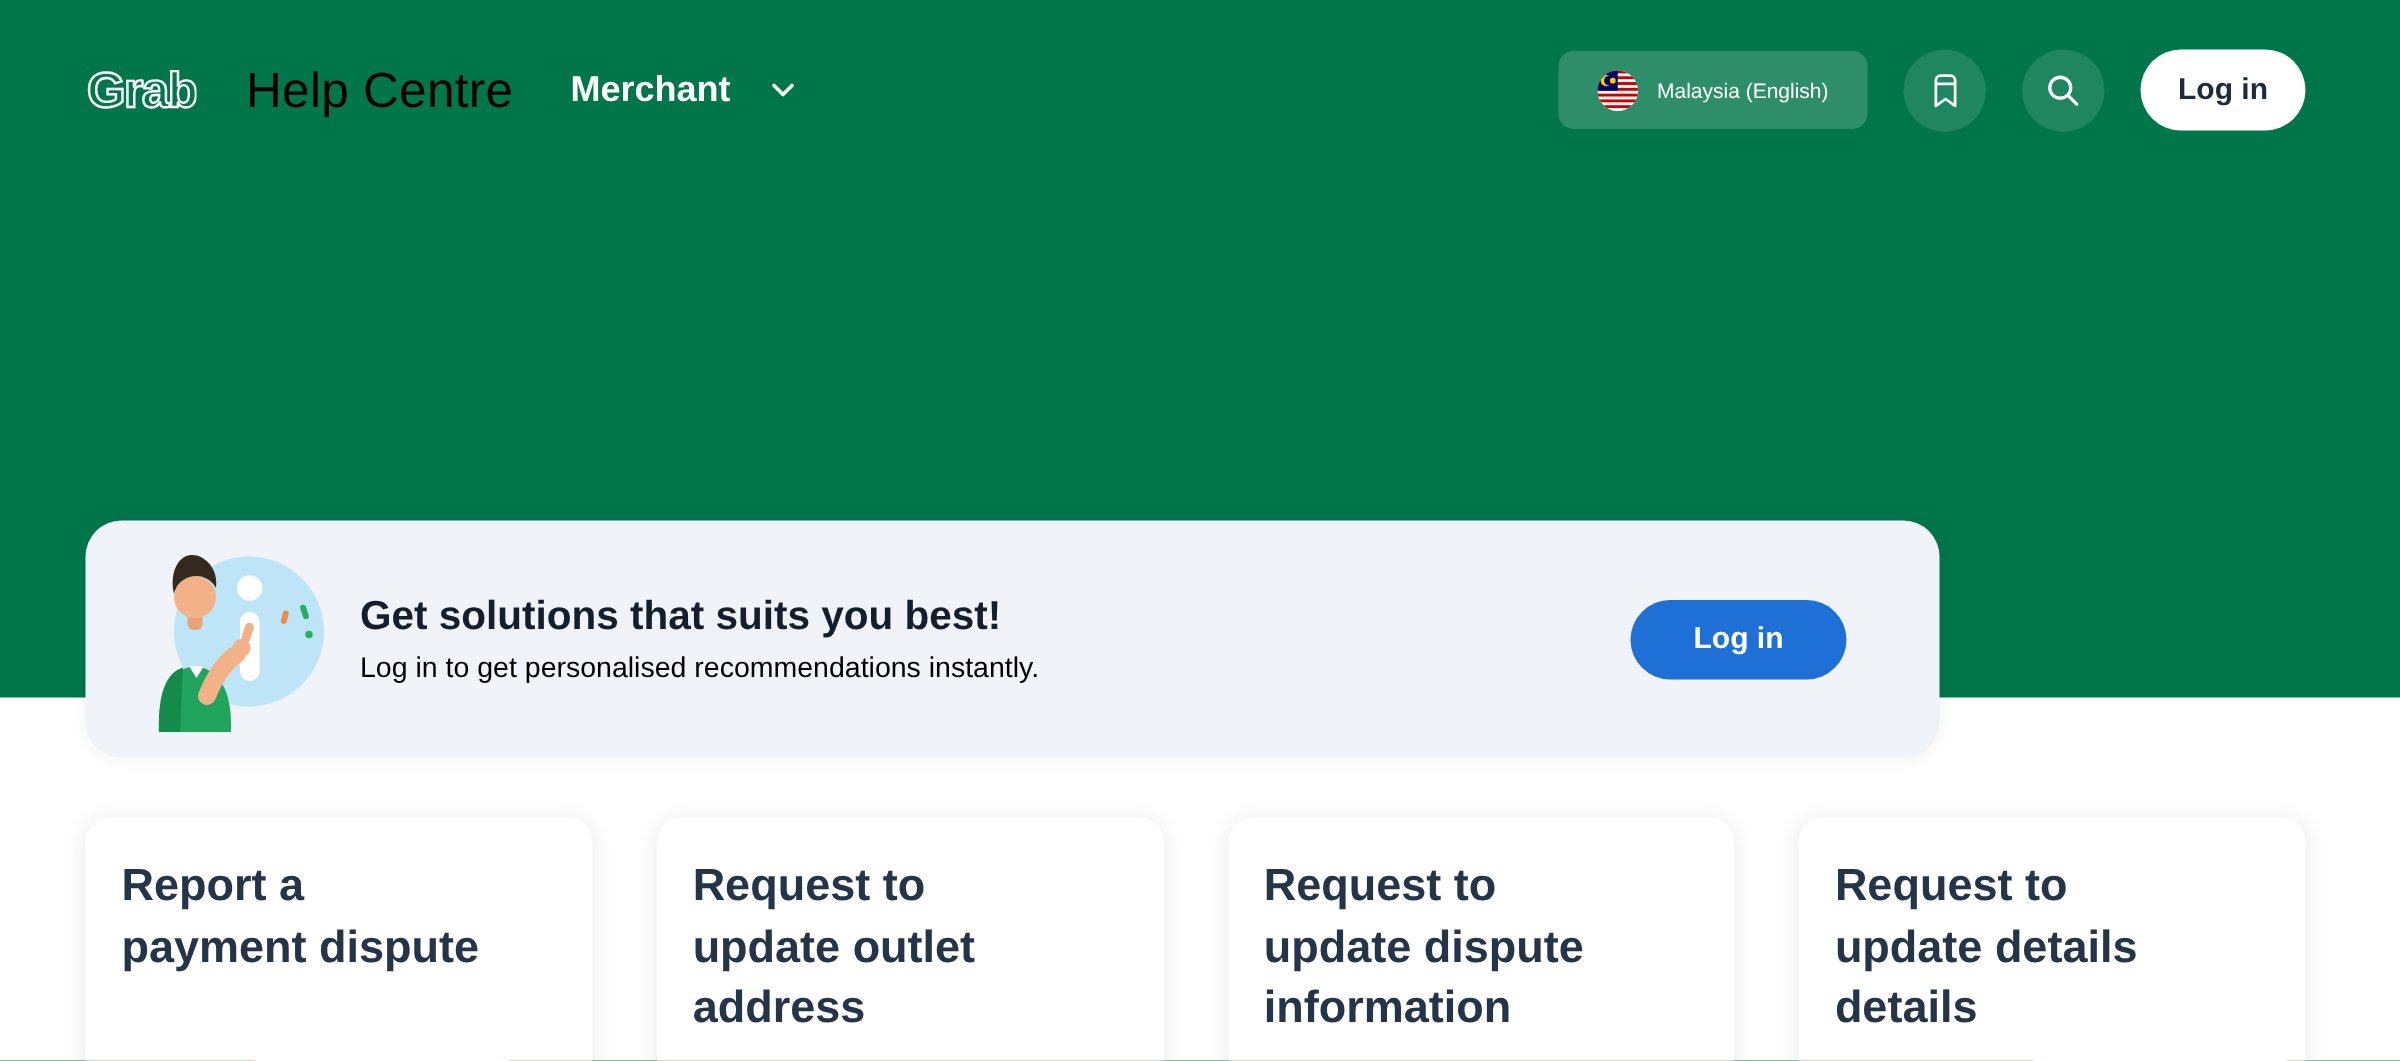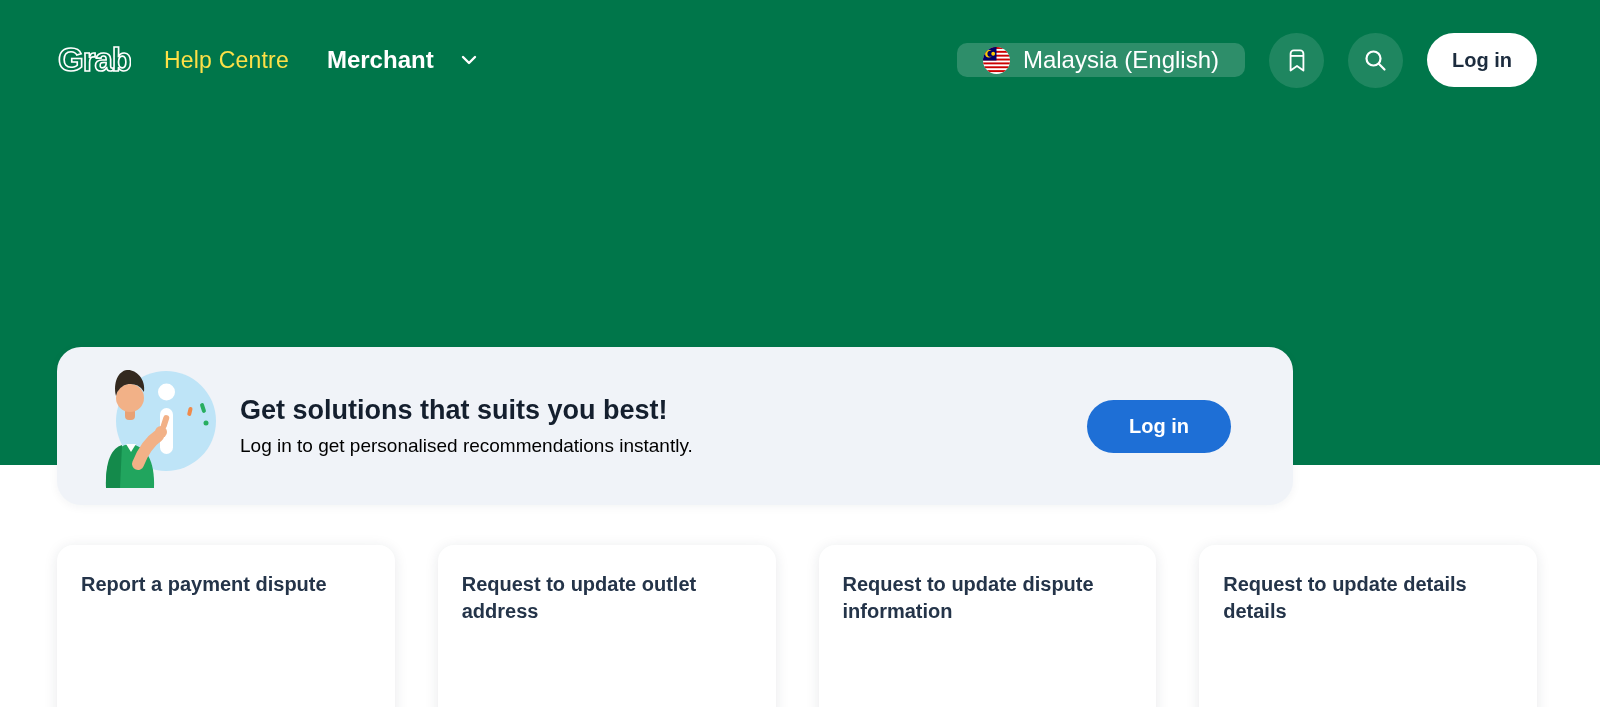--- a/index.html
+++ b/index.html
@@ -18,34 +18,34 @@
   .content { width: 1480px; margin-left: 57px; }
 
   
   .header-bar {
     display: flex; align-items: center;
     padding-top: 32px; height: 88px;
   }
   .brand { display: flex; align-items: center; cursor: pointer; gap: 24px; }
   .logo-svg { display: block; }
   .brand-name {
-    color: #fde047; font-size: 23px; font-weight: 500;
+    color: #000000; font-size: 33px; font-weight: 500;
     margin-left: 9px; letter-spacing: 0.2px; white-space: nowrap; text-align: right;
   }
   .merchant {
     display: flex; align-items: center; gap: 27px;
     margin-left: 38px; cursor: pointer;
     color: #fff; font-size: 24px; font-weight: 700; white-space: nowrap;
   }
   .header-right { margin-left: auto; display: flex; align-items: center; gap: 24px; }
   .lang-pill {
-    height: 34px; padding: 0 26px; border-radius: 10px;
+    height: 52px; padding: 0 26px; border-radius: 10px;
     background: rgba(255,255,255,0.18);
     display: flex; align-items: center; gap: 13px;
-    color: #fff; font-size: 24px; cursor: pointer; white-space: nowrap;
+    color: #fff; font-size: 14px; cursor: pointer; white-space: nowrap;
   }
   .icon-btn {
     width: 55px; height: 55px; border-radius: 50%;
     background: rgba(255,255,255,0.12);
     display: flex; align-items: center; justify-content: center;
     cursor: pointer;
   }
   .header-login {
     height: 54px; padding: 0 25px; border-radius: 27px;
     background: #fff; color: #1C2C3E;
@@ -94,21 +94,21 @@
     display: grid; grid-template-columns: repeat(4, 1fr); gap: 43px;
   }
   .card {
     background: #fff; border-radius: 16px;
     box-shadow: 0 2px 14px rgba(25,40,60,0.10);
     padding: 26px 24px; height: 300px;
     cursor: pointer;
   }
   .card-title {
     margin: 0; max-width: 252px;
-    color: #243449; font-size: 20px; font-weight: 700; line-height: 1.35;
+    color: #243449; font-size: 30px; font-weight: 700; line-height: 1.35;
   }
 </style>
 </head>
 <body>
 
 <div class="hero">
   <div class="content">
     <div class="header-bar">
 
       <div class="brand">

